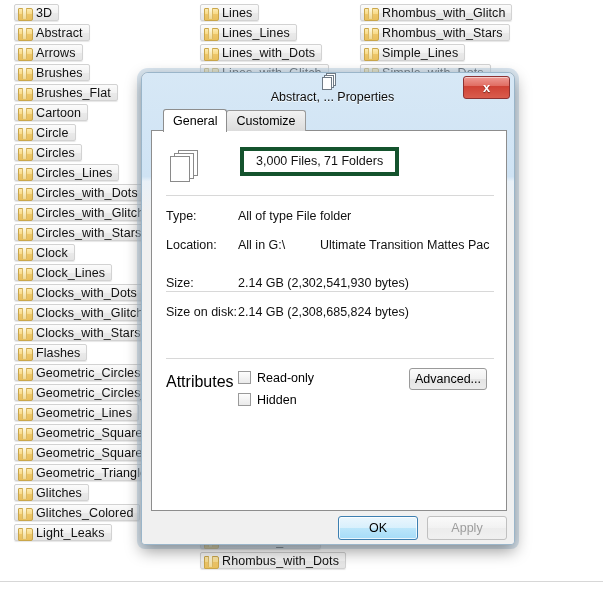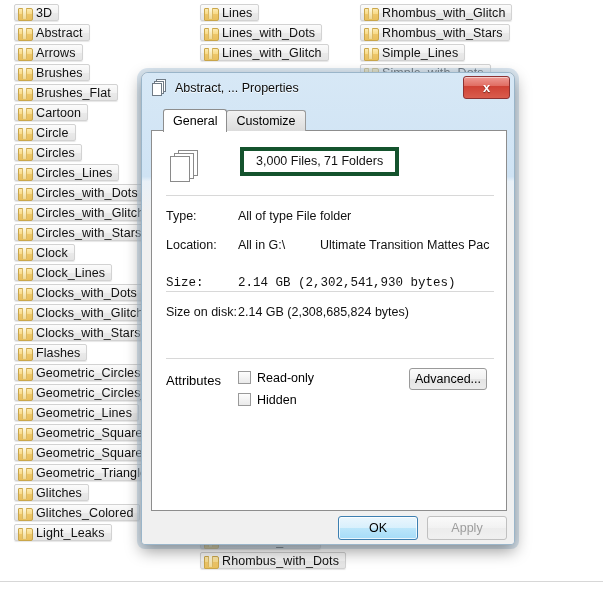--- a/index.html
+++ b/index.html
@@ -103,20 +103,21 @@
     border-radius: 6px 6px 3px 3px;
   }
   #titlebar {
     position: absolute;
     left: 0; top: 0;
     width: 100%; height: 29px;
     display: flex;
     align-items: center;
     padding-left: 9px;
     box-sizing: border-box;
+    flex-direction: column;
   }
   #title-icon {
     width: 17px; height: 17px;
     margin-right: 7px;
     position: relative;
     flex: 0 0 auto;
   }
   #title-icon .p1, #title-icon .p2, #title-icon .p3 {
     position: absolute;
     background: #ffffff;
@@ -254,32 +255,32 @@
   }
   .detail-value {
     font-size: 12.5px;
     color: #111;
     white-space: nowrap;
     overflow: hidden;
   }
   .detail-value .loc-a { display: inline-block; width: 82px; }
   #row-type     { top: 76px; }
   #row-location { top: 105px; }
-  #row-size     { top: 143px; font-family: Liberation Mono, monospace; }
+  #row-size     { top: 143px; }
   #row-sizedisk { top: 172px; }
 
   #attr-block {
     position: absolute;
     left: 14px; top: 240px;
     width: 330px; height: 60px;
   }
   #attr-label {
     position: absolute;
     left: 0; top: 2px;
-    font-size: 13px;
+    font-size: 16px;
   }
   .chk-row {
     position: absolute;
     left: 72px;
     display: flex;
     align-items: flex-start;
     cursor: pointer;
   }
   #chk-readonly { top: 0px; }
   #chk-hidden   { top: 22px; }
@@ -538,20 +539,27 @@
         <span class="folder-label">Light_Leaks</span>
       </div>
     </div>
   <div class="col" id="col-2">
       <div class="folder-item">
         <span class="ficon">
           <span class="body"></span>
           <span class="spine"></span>
         </span>
         <span class="folder-label">Lines</span>
+      </div>
+      <div class="folder-item">
+        <span class="ficon">
+          <span class="body"></span>
+          <span class="spine"></span>
+        </span>
+        <span class="folder-label">Lines_Lines</span>
       </div>
       <div class="folder-item">
         <span class="ficon">
           <span class="body"></span>
           <span class="spine"></span>
         </span>
         <span class="folder-label">Lines_with_Dots</span>
       </div>
       <div class="folder-item">
         <span class="ficon">

